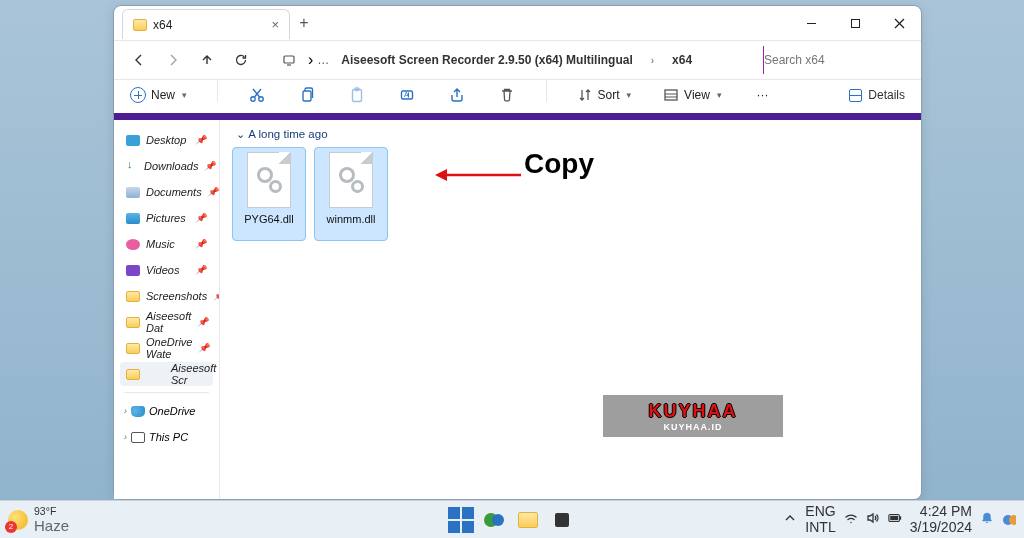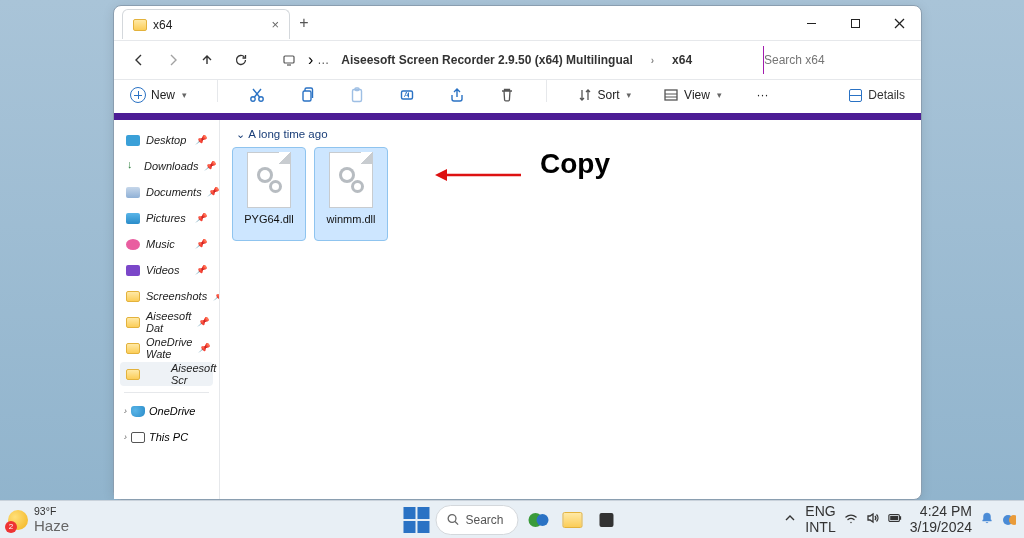--- a/index.html
+++ b/index.html
@@ -69,21 +69,21 @@
   .file-tile.selected{background:#cde6ff;border:1px solid #8fc4ef;}
   .file-icon{width:44px;height:56px;border:1px solid #c8ccd0;background:#fff;position:relative;margin-bottom:5px;}
   .file-icon::before{content:"";position:absolute;right:-1px;top:-1px;width:12px;height:12px;background:linear-gradient(135deg,#fff 49%,#c8ccd0 50%);}
   .gear{position:absolute;border-radius:50%;background:#b7bcc1;}
   .gear::after{content:"";position:absolute;inset:3px;border-radius:50%;background:#fff;}
   .g1{width:16px;height:16px;left:9px;top:14px;}
   .g2{width:13px;height:13px;left:21px;top:27px;}
   .file-name{font-size:11px;color:#111;text-align:center;white-space:nowrap;}
 
   .annotation-arrow{position:absolute;left:215px;top:45px;}
-  .annotation-text{position:absolute;left:320px;top:28px;font-size:28px;font-weight:700;color:#000;}
+  .annotation-text{position:absolute;left:304px;top:28px;font-size:28px;font-weight:700;color:#000;}
 
   .watermark{position:absolute;left:383px;top:275px;width:180px;height:42px;background:#9e9e9e;display:flex;flex-direction:column;align-items:center;justify-content:center;}
   .watermark .wm1{font-size:18px;font-weight:900;letter-spacing:2px;color:#d11;text-shadow:1px 0 #000,-1px 0 #000,0 1px #000,0 -1px #000;}
   .watermark .wm2{font-size:9px;font-weight:700;color:#fff;letter-spacing:1px;}
 
   .status { height:22px; border-top:1px solid #e6e8eb; display:flex; align-items:center; padding:0 8px; font-size:11px; color:#333; gap:14px;}
   .status .right{margin-left:auto;display:flex;gap:4px;}
   .view-sw{width:18px;height:14px;border:1px solid #b8bec6;display:flex;align-items:center;justify-content:center;cursor:pointer;}
   .view-sw.active{background:#2a72c4;border-color:#2a72c4;}
   .view-sw svg{width:10px;height:10px;}
@@ -327,20 +327,24 @@
           <div class="file-name">winmm.dll</div>
         </div>
       </div>
 
       <svg class="annotation-arrow" width="88" height="20">
         <line x1="86" y1="10" x2="6" y2="10" stroke="#d11" stroke-width="2.5"></line>
         <polygon points="0,10 12,4 12,16" fill="#d11"></polygon>
       </svg>
       <div class="annotation-text">Copy</div>
 
+      <div class="watermark">
+        <div class="wm1">KUYHAA</div>
+        <div class="wm2">KUYHAA.ID</div>
+      </div>
     </div>
   </div>
 
 
 </div>
 
 <div class="taskbar">
   <div class="tb-widget">
     <div class="weather-ico">
         <div class="weather-badge">2</div>
@@ -351,27 +355,20 @@
     </div>
   </div>
 
   <div class="tb-center">
     <div class="start">
         <div></div>
         <div></div>
         <div></div>
         <div></div>
       </div>
-    <div class="tb-search">
-      <svg viewBox="0 0 14 14">
-          <circle cx="6" cy="6" r="4.2" fill="none" stroke="#666" stroke-width="1.4"></circle>
-          <line x1="9.2" y1="9.2" x2="12.5" y2="12.5" stroke="#666" stroke-width="1.4"></line>
-        </svg>
-      <span>Search</span>
-    </div>
     <div class="tb-ico">
         <svg width="22" height="22">
           <circle cx="8" cy="11" r="7" fill="#3a9b3a"></circle>
           <circle cx="15" cy="11" r="6" fill="#2a72c4"></circle>
         </svg>
       </div>
     <div class="tb-ico">
         <span class="side-ico ico-folder" style="width:20px;height:16px"></span>
       </div>
     <div class="tb-ico">

